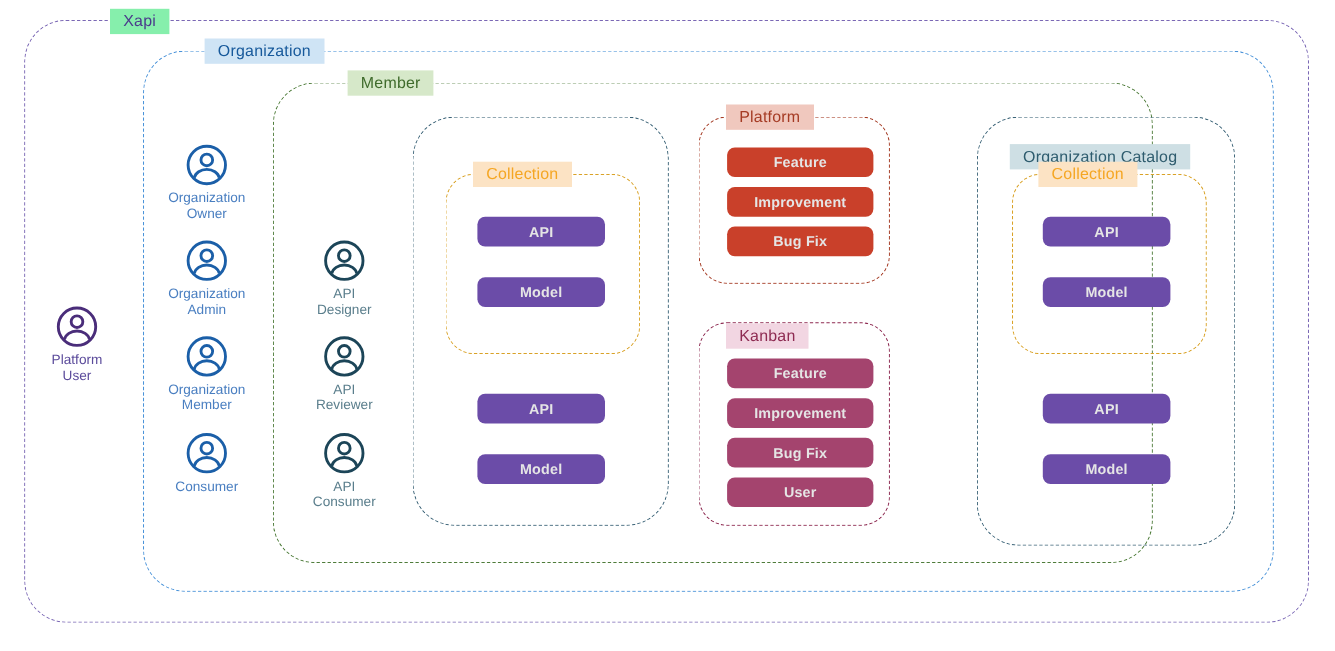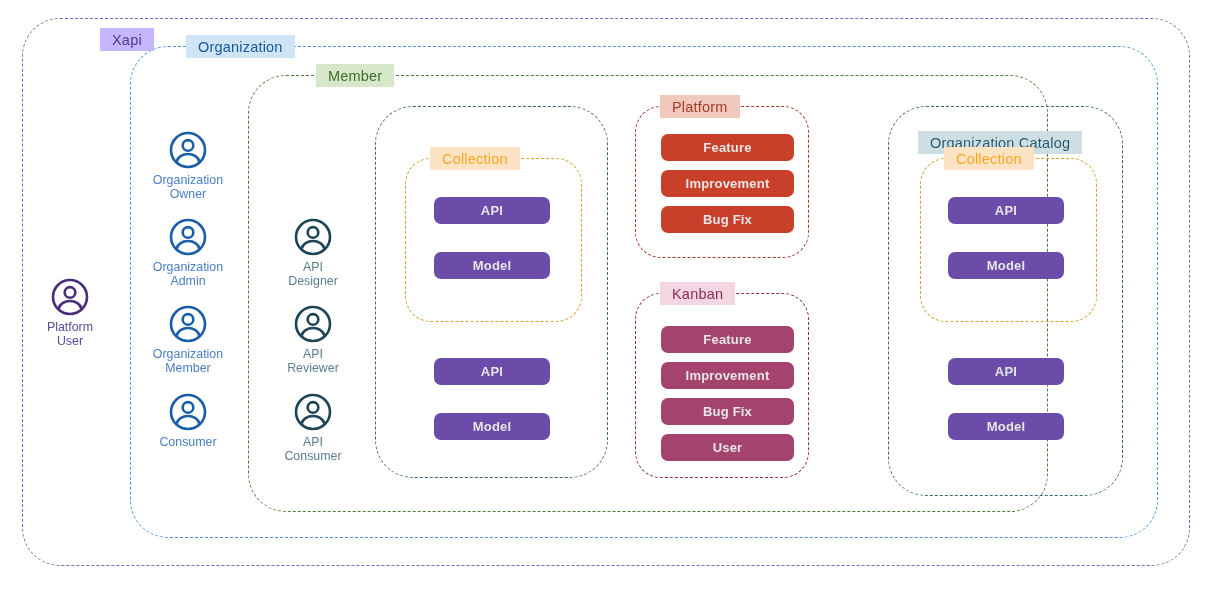--- a/index.html
+++ b/index.html
@@ -30,21 +30,21 @@
         height:27px;border-radius:6px;color:#e5e5e5;font-size:13px;
         font-weight:bold;letter-spacing:.2px;z-index:5;}
   .pill.soft{border-radius:7px;}
 </style>
 </head>
 <body>
 
 <div id="stage">
 
   <div class="zone" style="left:22px;top:18px;width:1168px;height:548px;border-color:#7B68B5;"></div>
-  <div class="ztab" style="left:100px;top:8px;background:#c4b5fd;color:#4B3A8C;margin-top:20px;">
+  <div class="ztab" style="left:100px;top:8px;background:#86efac;color:#4B3A8C;">
     <span>Xapi</span>
   </div>
 
   <div class="zone" style="left:130px;top:46px;width:1028px;height:492px;border-color:#4A93D9;"></div>
   <div class="ztab" style="left:186px;top:35px;background:#CFE4F5;color:#17599B;">
     <span>Organization</span>
   </div>
 
   <div class="zone" style="left:248px;top:75px;width:800px;height:437px;border-color:#4E7C3A;"></div>
   <div class="ztab" style="left:316px;top:64px;background:#D6E8C9;color:#3F6B2C;">
@@ -81,21 +81,21 @@
     <span>Feature</span>
   </div>
   <div class="pill soft" style="left:661px;top:170px;width:133px;background:#C9402A;">
     <span>Improvement</span>
   </div>
   <div class="pill soft" style="left:661px;top:206px;width:133px;background:#C9402A;">
     <span>Bug Fix</span>
   </div>
 
   <div class="zone tight" style="left:635px;top:293px;width:174px;height:185px;border-color:#8E2B52;"></div>
-  <div class="ztab" style="left:660px;top:282px;background:#F2D6E2;color:#8E2B52;">
+  <div class="ztab" style="left:660px;top:294px;background:#F2D6E2;color:#8E2B52;">
     <span>Kanban</span>
   </div>
 
   <div class="pill soft" style="left:661px;top:326px;width:133px;background:#A4446E;">
     <span>Feature</span>
   </div>
   <div class="pill soft" style="left:661px;top:362px;width:133px;background:#A4446E;">
     <span>Improvement</span>
   </div>
   <div class="pill soft" style="left:661px;top:398px;width:133px;background:#A4446E;">

